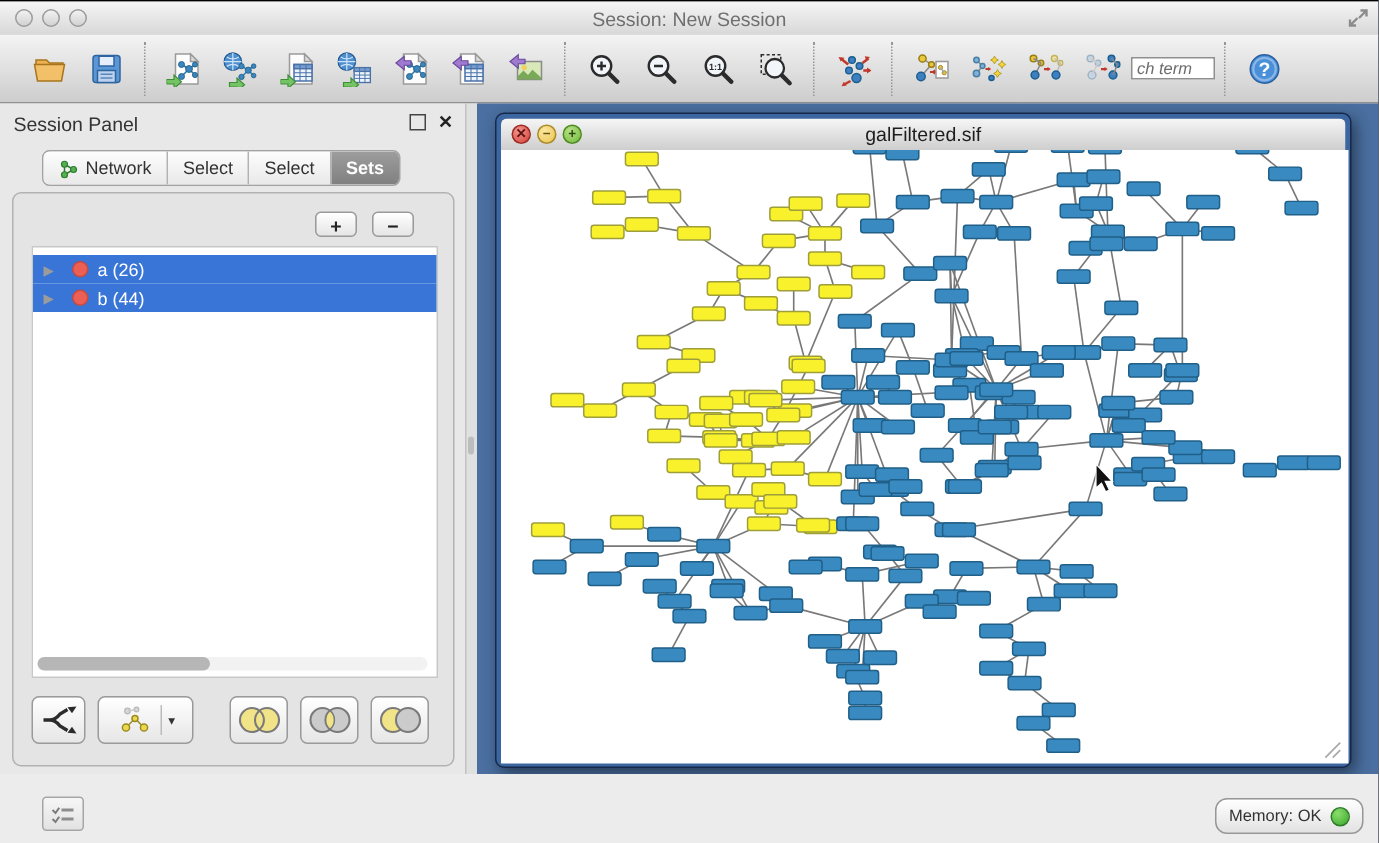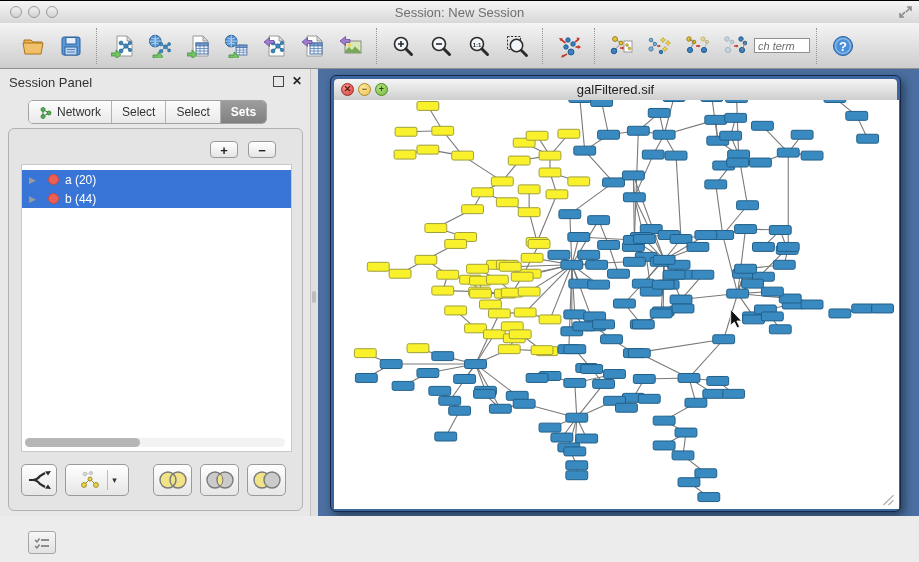--- a/index.html
+++ b/index.html
@@ -399,21 +399,21 @@
     <div class="cp-box">
       <button class="pm-btn" style="right:64px">+</button>
       <button class="pm-btn" style="right:26px">−</button>
       <div class="setlist" id="setlist">
         <div class="hscroll">
             <div class="hthumb"></div>
           </div>
       <div class="setrow sel" style="top: 5px;">
             <span class="caret">▶</span>
             <span class="reddot"></span>
-            <span class="setlabel">a (20)</span>
+            <span class="setlabel">a (26)</span>
           </div>
           <div class="setrow sel" style="top: 24px;">
             <span class="caret">▶</span>
             <span class="reddot"></span>
             <span class="setlabel">b (44)</span>
           </div>
         </div>
       <div class="cp-footer" id="setfooter">
           <div class="ft-btn" style="width: 34px;">
             <svg width="28" height="22" viewBox="0 0 28 22">
@@ -954,14 +954,18 @@
 
   <div class="statusbar">
     <div class="task-btn">
       <svg width="18" height="14">
         <path d="M2 4 l2 2 2.5-3.5" stroke="#7d7d7d" stroke-width="1.4" fill="none"></path>
           <rect x="8" y="3" width="8" height="2" fill="#8d8d8d"></rect>
         <path d="M2 10 l2 2 2.5-3.5" stroke="#7d7d7d" stroke-width="1.4" fill="none"></path>
           <rect x="8" y="9" width="8" height="2" fill="#8d8d8d"></rect>
       </svg>
     </div>
+    <div class="mem-btn">
+      <span>Memory: OK</span>
+      <span class="mem-dot"></span>
+    </div>
   </div>
 </div>
 
 </body></html>

